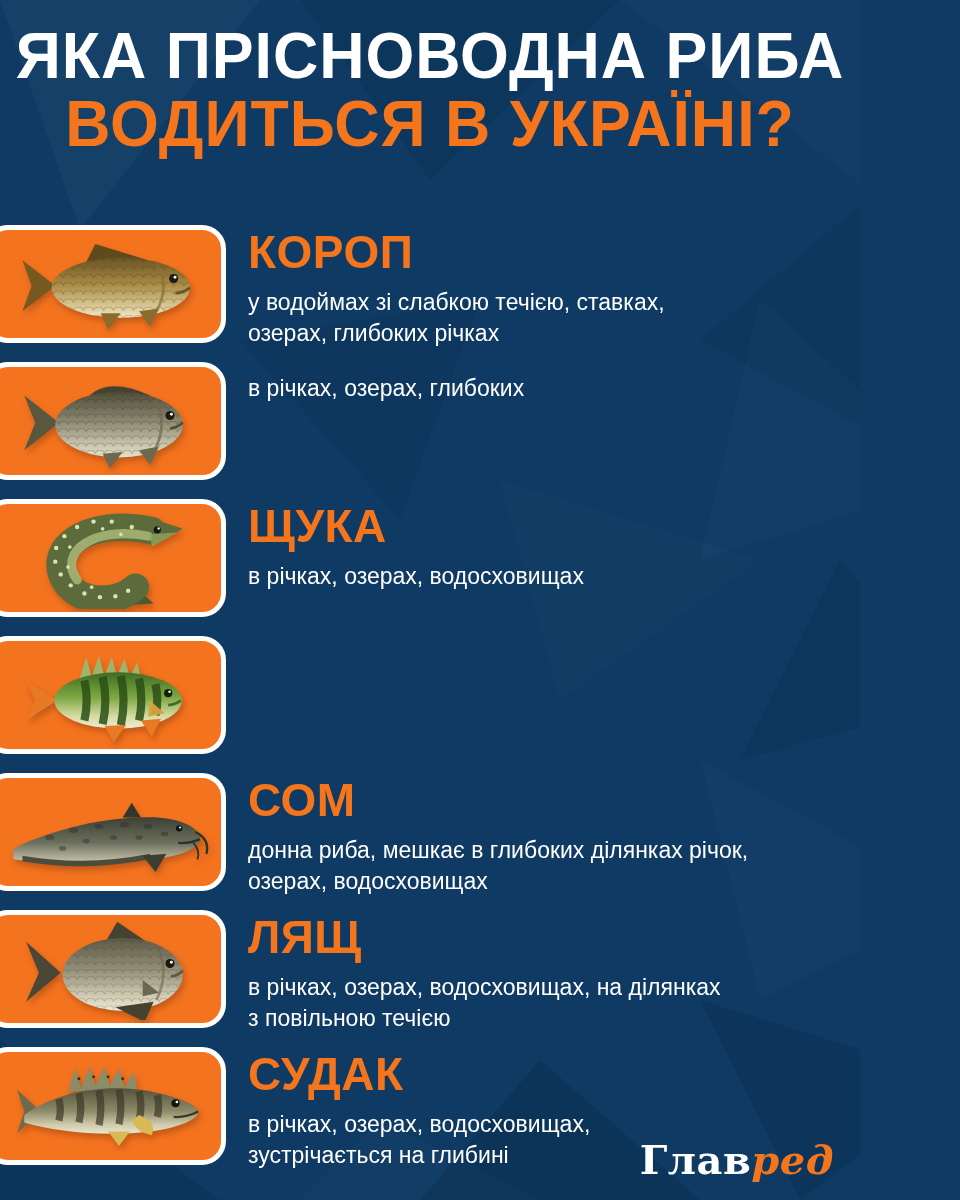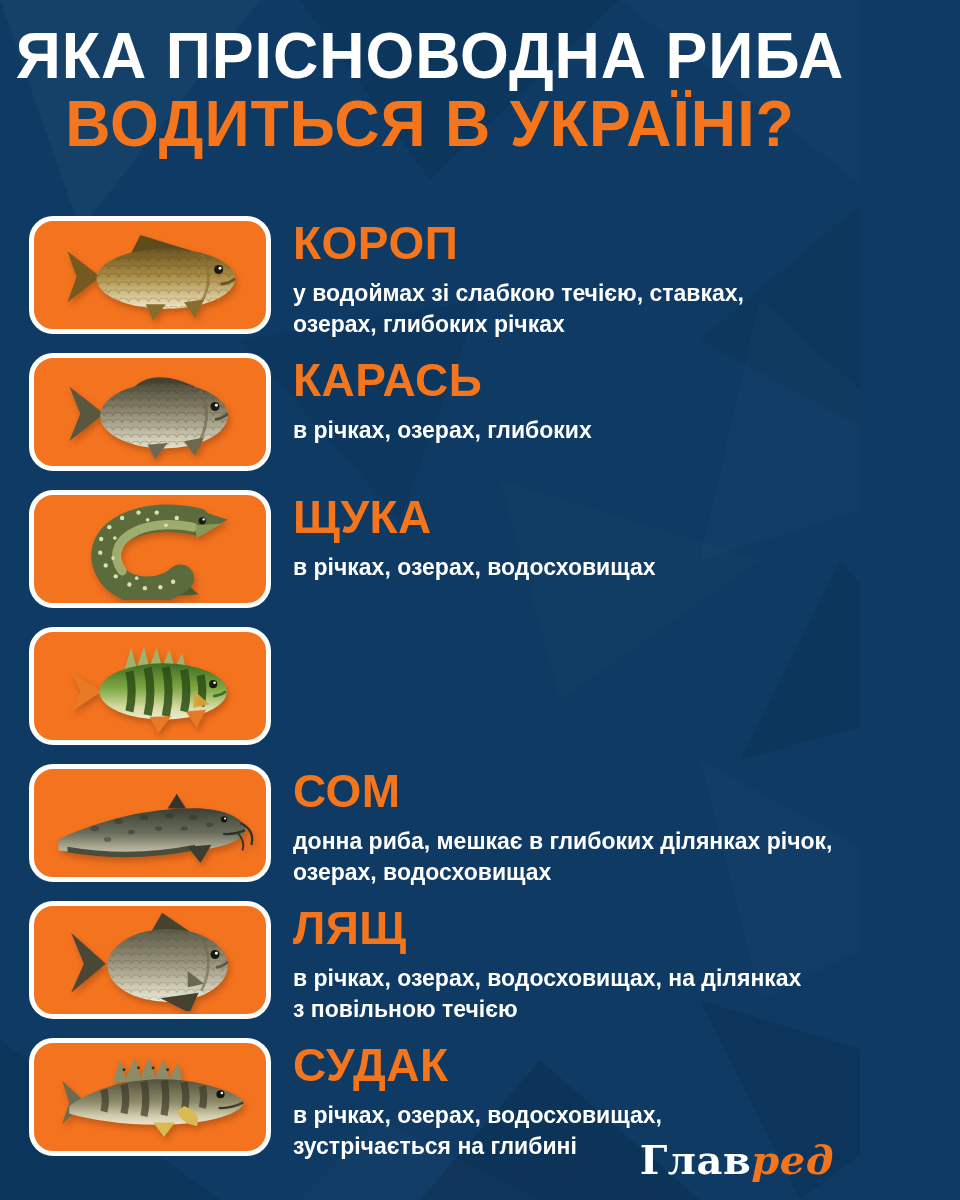--- a/index.html
+++ b/index.html
@@ -12,35 +12,35 @@
   svg.bg{position:absolute;inset:0;display:block;}
   
   header{position:absolute;top:22px;left:0;right:0;text-align:center;z-index:2;}
   .t1,.t2{
     font-weight:bold;font-size:64px;line-height:1.07;letter-spacing:1px;
     transform:scaleX(0.98);transform-origin:center;white-space:nowrap;
   }
   .t1{color:#ffffff;}
   .t2{color:#f4751c;}
   
-  .rows{position:absolute;top:216px;left:0;right:0;z-index:2;padding-left:45px;}
+  .rows{position:absolute;top:225px;left:0;right:0;z-index:2;}
   .row{position:relative;height:118px;margin-bottom:19px;}
   .card{
     position:absolute;left:-16px;top:0;width:242px;height:118px;
     background:#f4731f;border:5px solid #ffffff;border-radius:24px;
     box-sizing:border-box;display:flex;align-items:center;justify-content:flex-end;
     overflow:hidden;
   }
   .fish{width:212px;height:102px;margin-right:6px;filter:drop-shadow(2px 4px 3px rgba(60,20,0,0.28));}
   .info{margin-left:248px;padding-top:2px;padding-right:16px;}
   .fish-name{
     margin:0;color:#f4751c;font-size:46px;font-weight:bold;line-height:1.1;letter-spacing:0.5px;
   }
   .fish-habitat{
-    margin:9px 0 0 0;color:#ffffff;font-size:23px;font-weight:bold;line-height:1.38;
+    margin:9px 0 0 0;color:#ffffff;font-size:23px;font-weight:normal;line-height:1.38;
     white-space:pre-line;
   }
   
   .logo{
     position:absolute;right:26px;bottom:20px;z-index:2;
     font-family:"DejaVu Serif",serif;font-weight:bold;font-size:40px;line-height:1;
     letter-spacing:0.5px;
   }
   .logo .lg1{color:#ffffff;text-align:right;}
   .logo .lg2{color:#f4751c;font-style:italic;}
@@ -127,21 +127,20 @@
           <ellipse cx="116" cy="60" rx="70" ry="36" fill="url(#sc2)"></ellipse>
           <path d="M98,92 L106,108 L120,90 Z" fill="#6d6950"></path>
           <path d="M138,88 L150,104 L160,84 Z" fill="#6d6950"></path>
           <path d="M156,32 Q170,60 155,88" fill="none" stroke="#6d6950" stroke-width="3" opacity="0.7"></path>
           <circle cx="172" cy="50" r="5" fill="#1d1a12"></circle>
             <circle cx="173.5" cy="48.5" r="1.6" fill="#ffffff"></circle>
           <path d="M186,58 q-7,6 -14,6" stroke="#4f4c39" stroke-width="3" fill="none"></path>
         </svg>
       </div>
       <div class="info">
-        <h2 class="fish-name">КАРАСЬ</h2>
         <p class="fish-habitat">в річках, озерах, глибоких</p>
       </div>
     </section>
 
     <section class="row">
       <div class="card">
         <svg class="fish" viewBox="0 0 210 112">
           <path d="M150,12 L186,24 L152,42 Z" fill="#5c6b3c"></path>
           <path d="M132,86 L154,106 L122,108 Z" fill="#4d5930"></path>
           <path d="M96,98 L106,114 L116,98 Z" fill="#b03a2a"></path>

